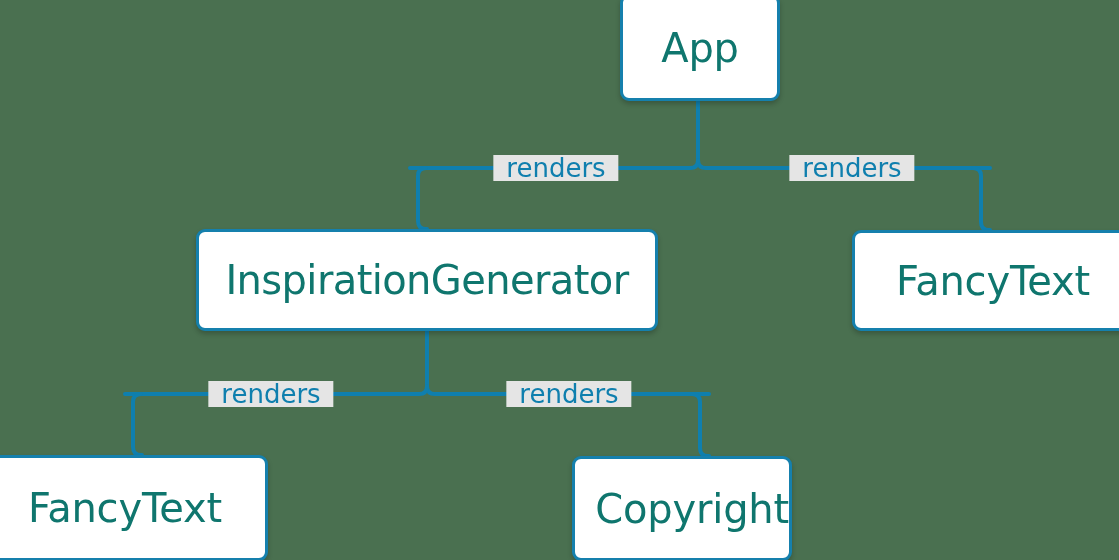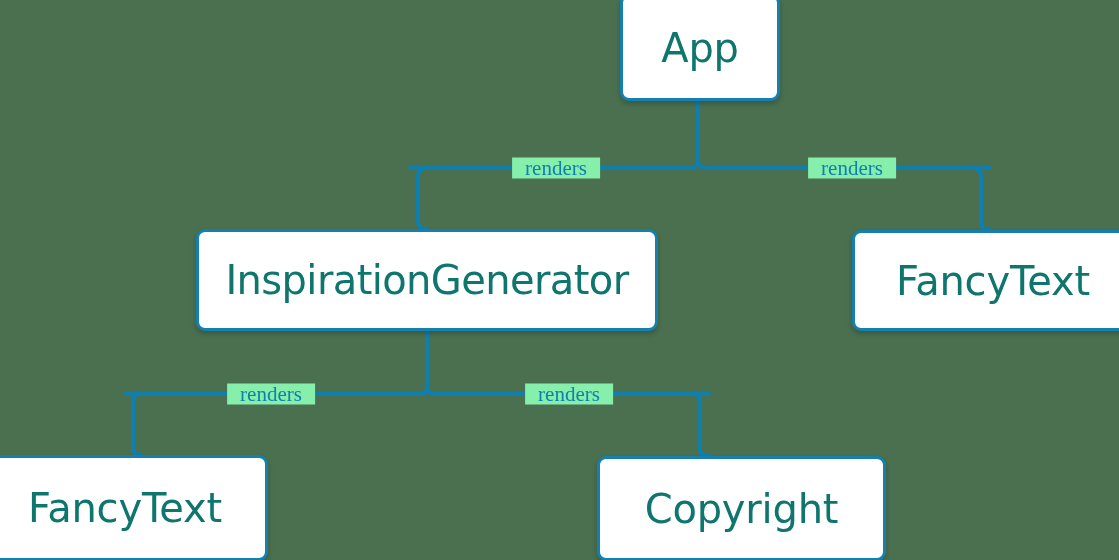--- a/index.html
+++ b/index.html
@@ -45,29 +45,28 @@
     font-weight: 400;
     letter-spacing: -0.2px;
     white-space: nowrap;
   }
   .node-label.small-gap {
     letter-spacing: -0.6px;
   }
   .edge-label {
     position: absolute;
     color: #0f7fae;
-    font-size: 21px;
+    font-size: 26px;
     line-height: 1;
     font-weight: 500;
     white-space: nowrap;
-    background: #86efac;
+    background: #e5e5e5;
     padding: 0 13px;
     transform: translate(-50%, -50%);
     z-index: 2;
-    font-family: Liberation Serif, serif;
   }
 </style>
 </head>
 <body>
 
 <div id="diagram-root">
 
   <svg id="edge-layer" viewBox="0 0 1119 560" width="1119" height="560" xmlns="http://www.w3.org/2000/svg">
     <g fill="none" stroke="#0f7fae" stroke-width="4" stroke-linecap="round" stroke-linejoin="round">
 
@@ -101,17 +100,17 @@
   </div>
 
   <div class="node-box" style="left:852px; top:230px; width:282px; height:101px;">
     <span class="node-label">FancyText</span>
   </div>
 
   <div class="node-box" style="left:-18px; top:455px; width:286px; height:106px;">
     <span class="node-label">FancyText</span>
   </div>
 
-  <div class="node-box" style="left:597px; top:456px; width:289px; height:105px;">
+  <div class="node-box" style="left:572px; top:456px; width:220px; height:105px;justify-content:flex-end;">
     <span class="node-label">Copyright</span>
   </div>
 
 </div>
 
 </body></html>

